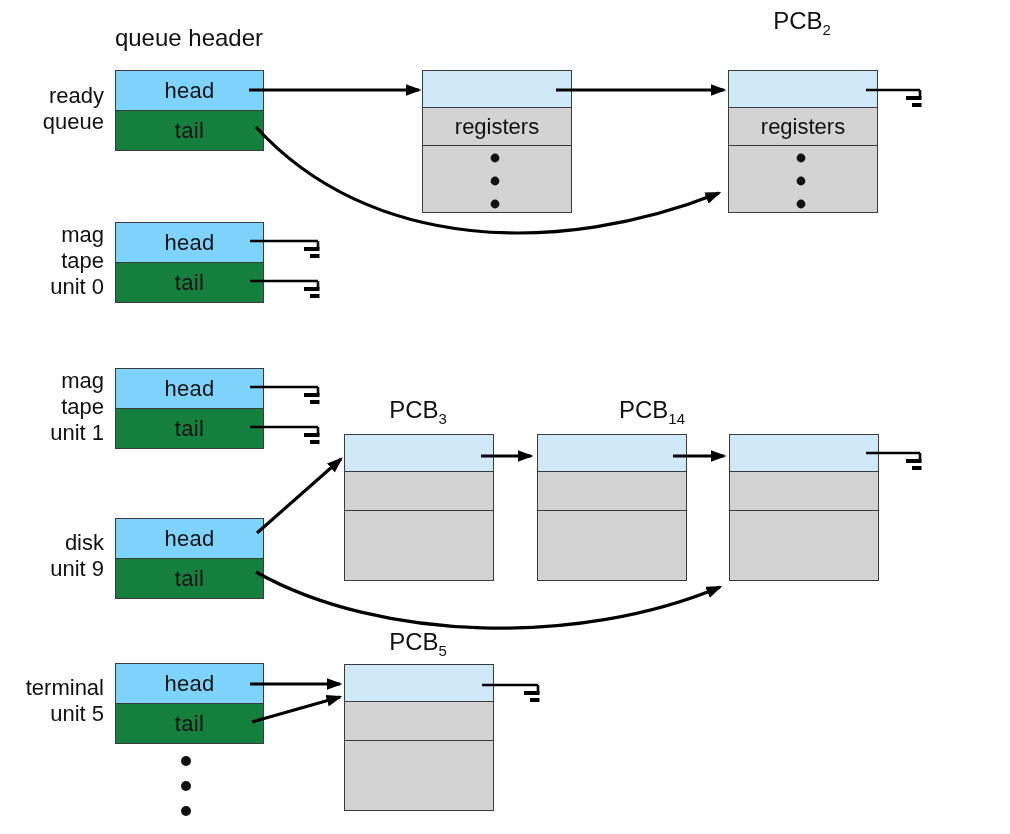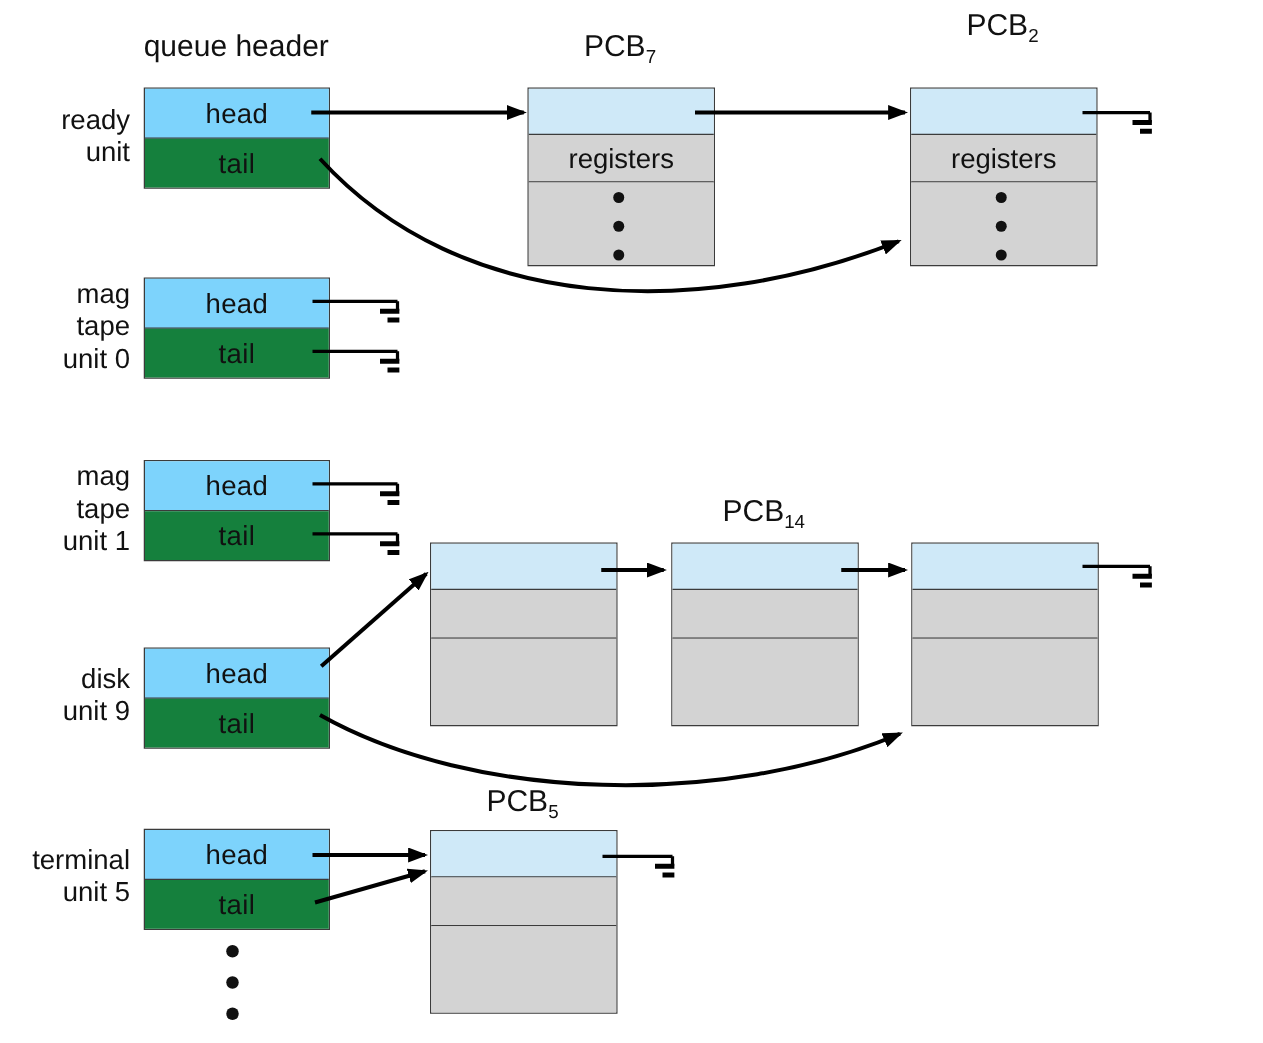--- a/index.html
+++ b/index.html
@@ -35,35 +35,35 @@
   .prow-mid-b { height:39px; }
   .prow-bottom-b { height:69px; }
 </style>
 </head>
 <body>
 
 <div class="canvas">
 
   <div class="qtitle" style="top:24px;">queue header</div>
 
-  <div class="pcbtitle" style="left:422px; top:24px;">
-    <span>PCB</span><sub>7</sub>
-  </div>
   <div class="pcbtitle" style="left:728px; top:7px;">
     <span>PCB</span><sub>2</sub>
   </div>
-  <div class="pcbtitle" style="left:537px; top:396px;">
+  <div class="pcbtitle" style="left:344px; top:396px;">
+    <span>PCB</span><sub>3</sub>
+  </div>
+  <div class="pcbtitle" style="left:537px; top:396px;text-align:right;">
     <span>PCB</span><sub>14</sub>
   </div>
   <div class="pcbtitle" style="left:344px; top:628px;">
     <span>PCB</span><sub>5</sub>
   </div>
 
   <div class="qlabel" style="top:83px;">ready
-unit</div>
+queue</div>
   <div class="qlabel" style="top:222px;">mag
 tape
 unit 0</div>
   <div class="qlabel" style="top:368px;">mag
 tape
 unit 1</div>
   <div class="qlabel" style="top:530px;">disk
 unit 9</div>
   <div class="qlabel" style="top:675px;">terminal
 unit 5</div>

